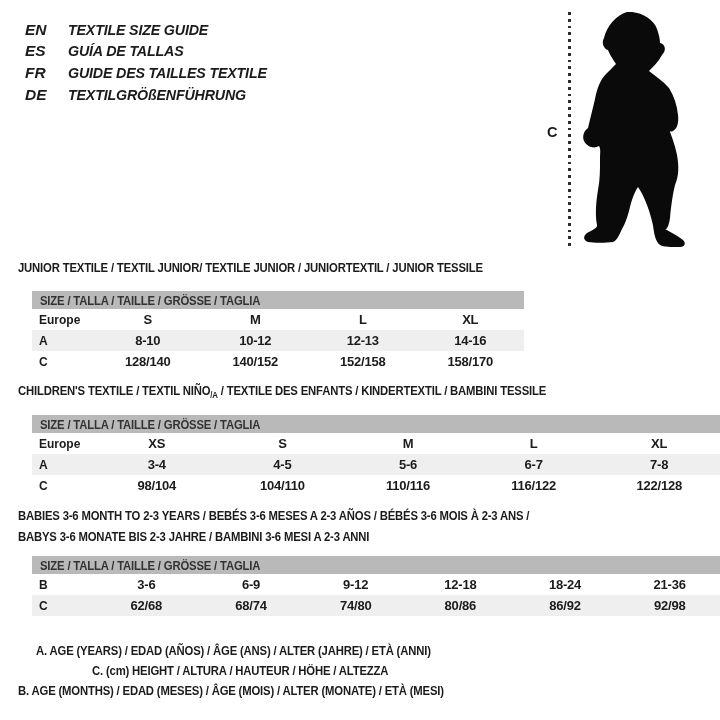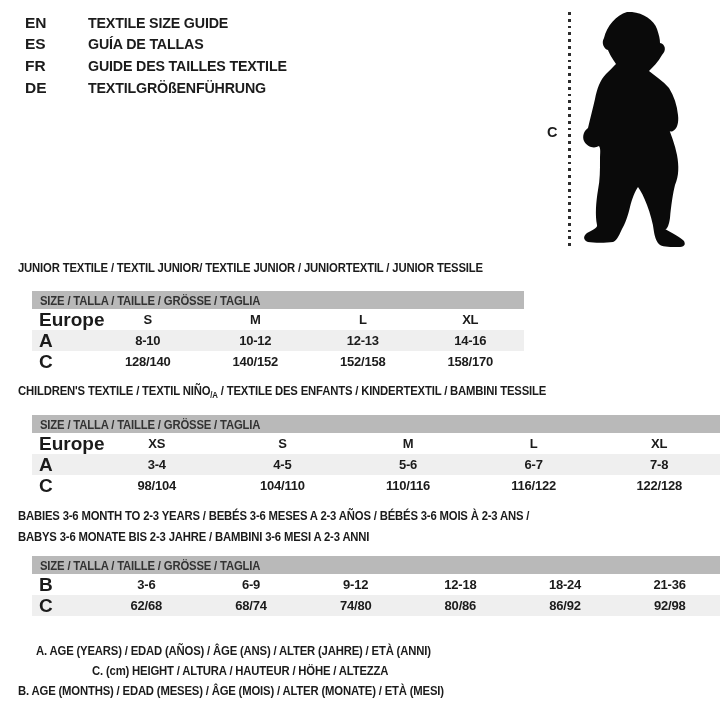--- a/index.html
+++ b/index.html
@@ -8,44 +8,44 @@
     font-family:"Liberation Sans","DejaVu Sans",sans-serif;
     font-weight:700;color:#1b1b1b;overflow:hidden;
     -webkit-font-smoothing:antialiased;
   }
   .cond{display:inline-block;transform:scaleX(0.87);transform-origin:0 50%;
         white-space:nowrap;letter-spacing:-0.2px;}
   .cond92{display:inline-block;transform:scaleX(0.92);transform-origin:0 50%;
         white-space:nowrap;letter-spacing:-0.2px;}
 
   
-  .lang-list{position:absolute;left:25px;top:12px;}
+  .lang-list{position:absolute;left:25px;top:19px;font-style:italic;}
   .lang-row{height:21.6px;display:flex;align-items:center;font-size:15.5px;}
   .lang-code{width:43px;flex:0 0 43px;}
-  .lang-label{flex:1;margin-left:20px;}
+  .lang-label{flex:1;}
 
   
   .measure-line{position:absolute;left:568px;top:12px;width:2.6px;height:237px;
     background:repeating-linear-gradient(to bottom,#2d2d2d 0 2.8px,transparent 2.8px 6.8px);}
   .measure-label{position:absolute;left:547px;top:124px;font-size:14.5px;}
   .silhouette{position:absolute;left:580px;top:10px;width:110px;height:240px;}
 
   
   .sec-title{position:absolute;left:18px;font-size:13px;white-space:nowrap;}
   .subscript{font-size:9px;vertical-align:-3px;}
 
   
   .size-table{position:absolute;left:32px;}
   .t-w1{width:492px;}
   .t-w2{width:690px;}
   .bar{height:18px;background:#b9b9b9;display:flex;align-items:center;
        padding-left:8px;box-sizing:border-box;font-size:13px;color:#333333;}
   .trow{height:21px;display:flex;align-items:center;font-size:13px;}
   .trow.alt{background:#efefef;}
-  .lbl{width:62px;flex:0 0 62px;padding-left:7px;box-sizing:border-box;font-size:19px;}
+  .lbl{width:62px;flex:0 0 62px;padding-left:7px;box-sizing:border-box;font-size:12px;}
   .cell{flex:1 1 0;text-align:center;letter-spacing:-0.2px;}
 
   
   .footnotes{position:absolute;left:18px;top:640px;}
   .footnote{height:20px;display:flex;align-items:center;font-size:13px;justify-content:center;}
 </style>
 </head>
 <body>
 
 <div class="canvas">

